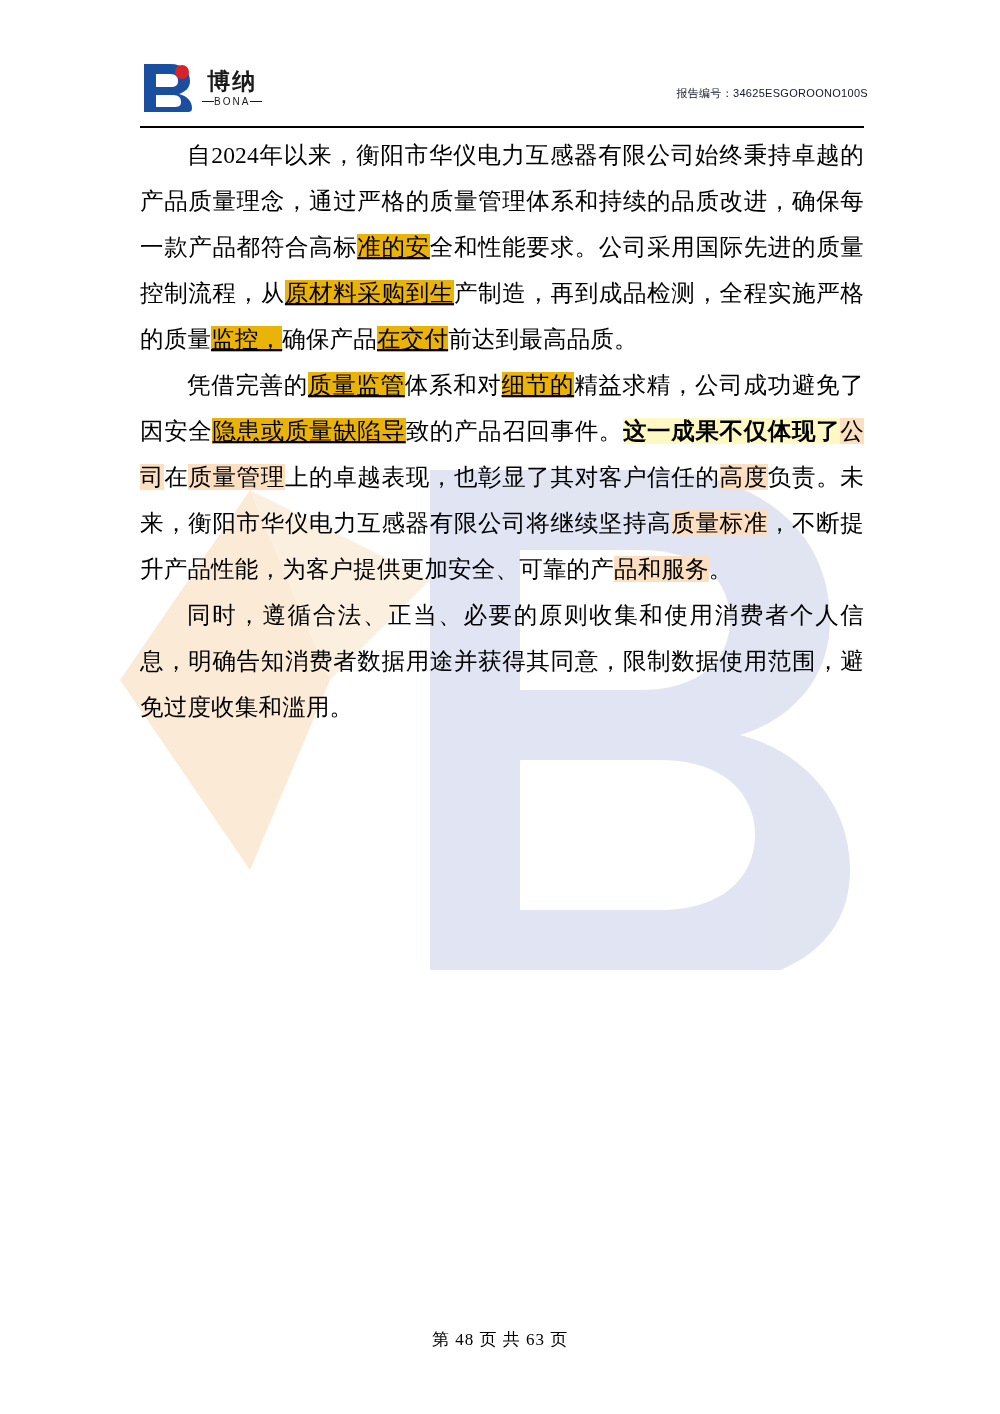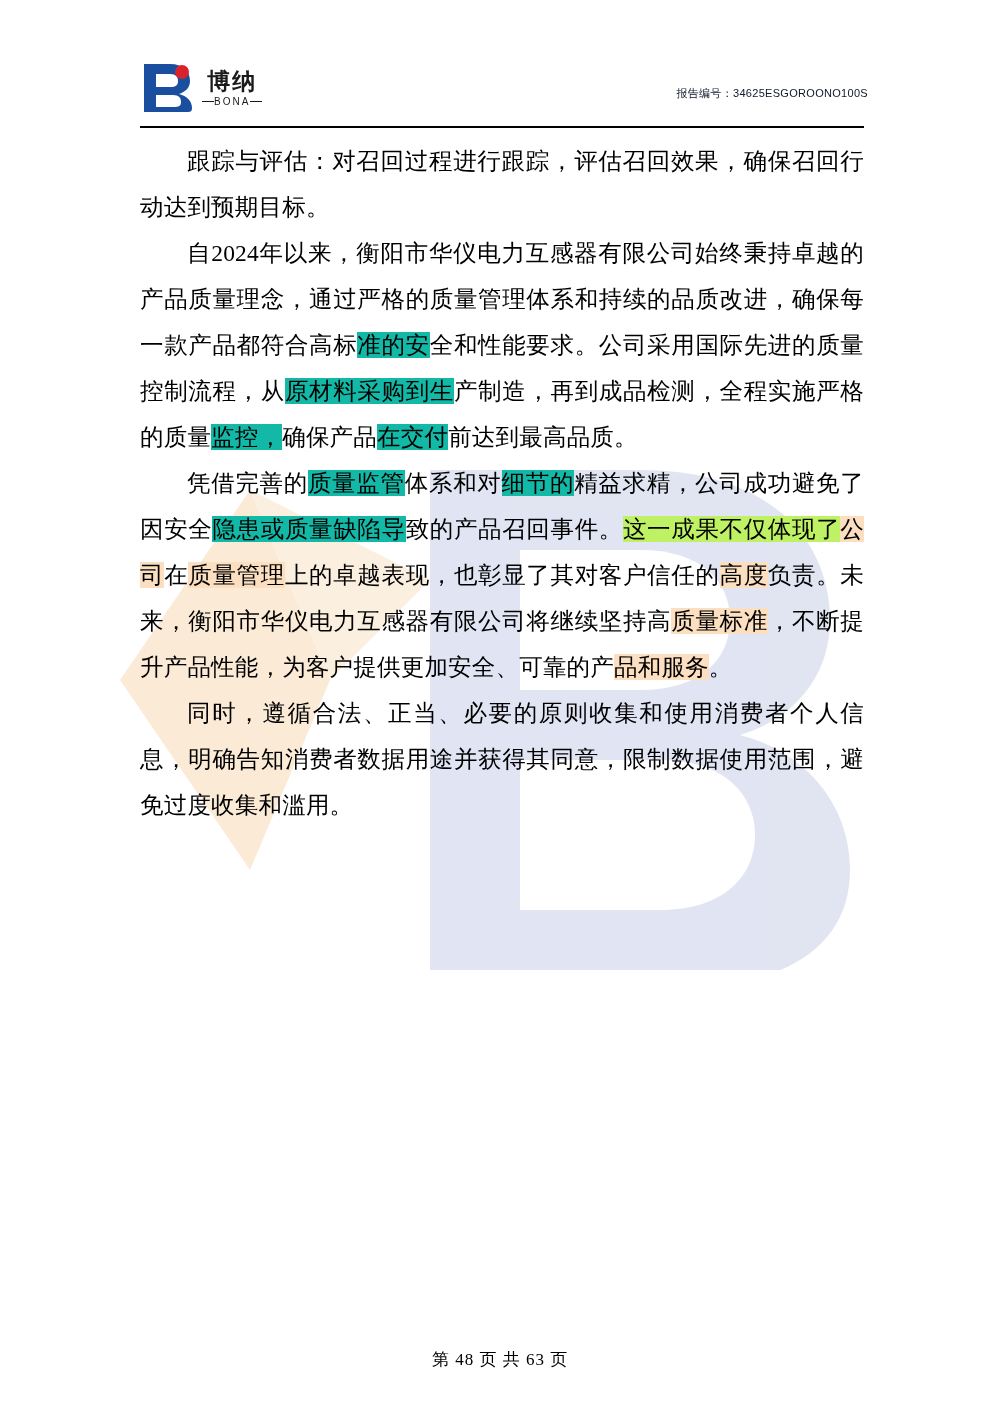--- a/index.html
+++ b/index.html
@@ -118,35 +118,34 @@
     margin-top: 6px;
   }
   h3.heading {
     margin: 0;
     font-size: 23.5px;
     line-height: 46px;
     font-weight: normal;
     text-indent: 0;
     letter-spacing: 0.2px;
   }
-  .hl-yellow { background: #14b8a6; }
+  .hl-yellow { background: #eab308; text-decoration: underline; }
   .hl-orange { background: #fbdfc0; }
-  .hl-blue   { background: #bef264; }
+  .hl-blue   { background: #fef9c3; font-weight: bold; }
 
   
   .footer {
     position: absolute;
     left: 0;
     top: 1328px;
     width: 1000px;
     text-align: center;
     font-size: 17px;
     letter-spacing: 1px;
     z-index: 3;
-    margin-top: 20px;
   }
 </style>
 </head>
 <body>
 
 <div class="page">
 
   <div class="watermark">
     <svg width="1000" height="540" viewBox="0 0 1000 540" xmlns="http://www.w3.org/2000/svg">
       <g opacity="0.55">
@@ -181,23 +180,20 @@
       </div>
     </div>
     <div class="report-no">
       <span>报告编号：</span><span>34625ESGOROONO100S</span>
     </div>
     <div class="header-rule"></div>
   </div>
 
   <div class="content">
 
-    <p class="para first">
-      <span>跟踪与评估：对召回过程进行跟踪，评估召回效果，确保召回行动达到预期目标。</span>
-    </p>
 
     <p class="para">
       <span>自2024年以来，衡阳市华仪电力互感器有限公司始终秉持卓越的产品质量理念，通过严格的质量管理体系和持续的品质改进，确保每一款产品都符合高标</span><span class="hl-yellow">准的安</span><span>全和性能要求。公司采用国际先进的质量控制流程，从</span><span class="hl-yellow">原材料采购到生</span><span>产制造，再到成品检测，全程实施严格的质量</span><span class="hl-yellow">监控，</span><span>确保产品</span><span class="hl-yellow">在交付</span><span>前达到最高品质。</span>
     </p>
 
     <p class="para">
       <span>凭借完善的</span><span class="hl-yellow">质量监管</span><span>体系和对</span><span class="hl-yellow">细节的</span><span>精益求精，公司成功避免了因安全</span><span class="hl-yellow">隐患或质量缺陷导</span><span>致的产品召回事件。</span><span class="hl-blue">这一成果不仅体现了</span><span class="hl-orange">公司</span><span>在</span><span class="hl-orange">质量管理</span><span>上的卓越表现，也彰显了其对客户信任的</span><span class="hl-orange">高度</span><span>负责。未来，衡阳市华仪电力互感器有限公司将继续坚持高</span><span class="hl-orange">质量标准</span><span>，不断提升产品性能，为客户提供更加安全、可靠的产</span><span class="hl-orange">品和服务</span><span>。</span>
     </p>
 
 

